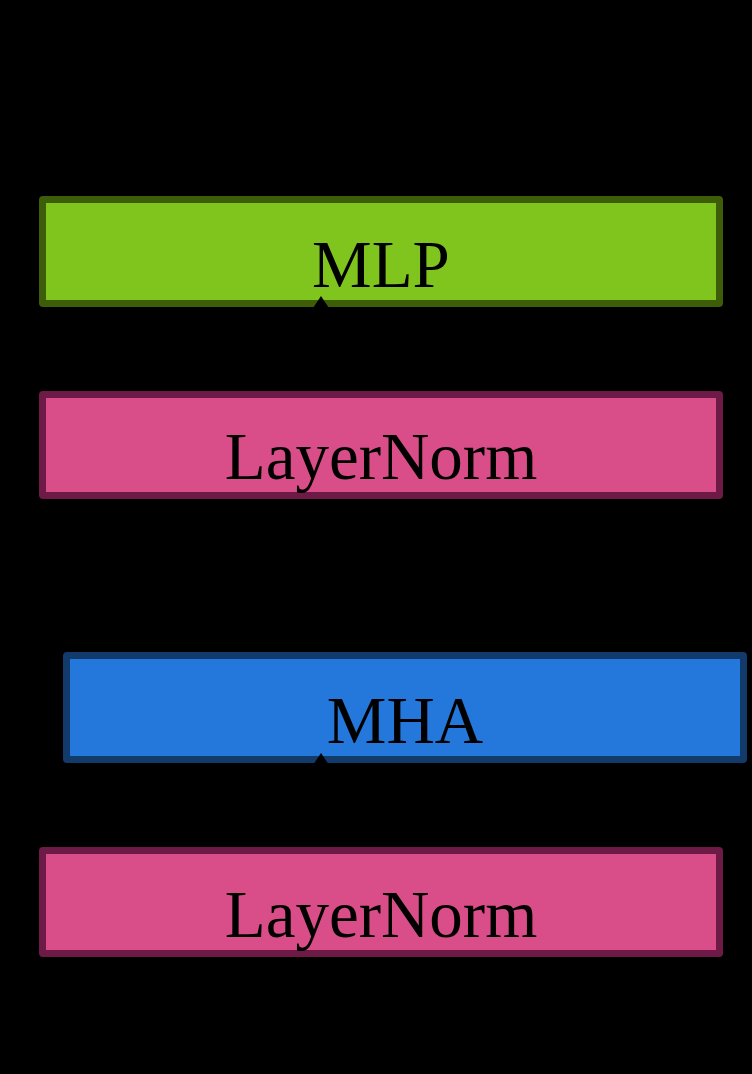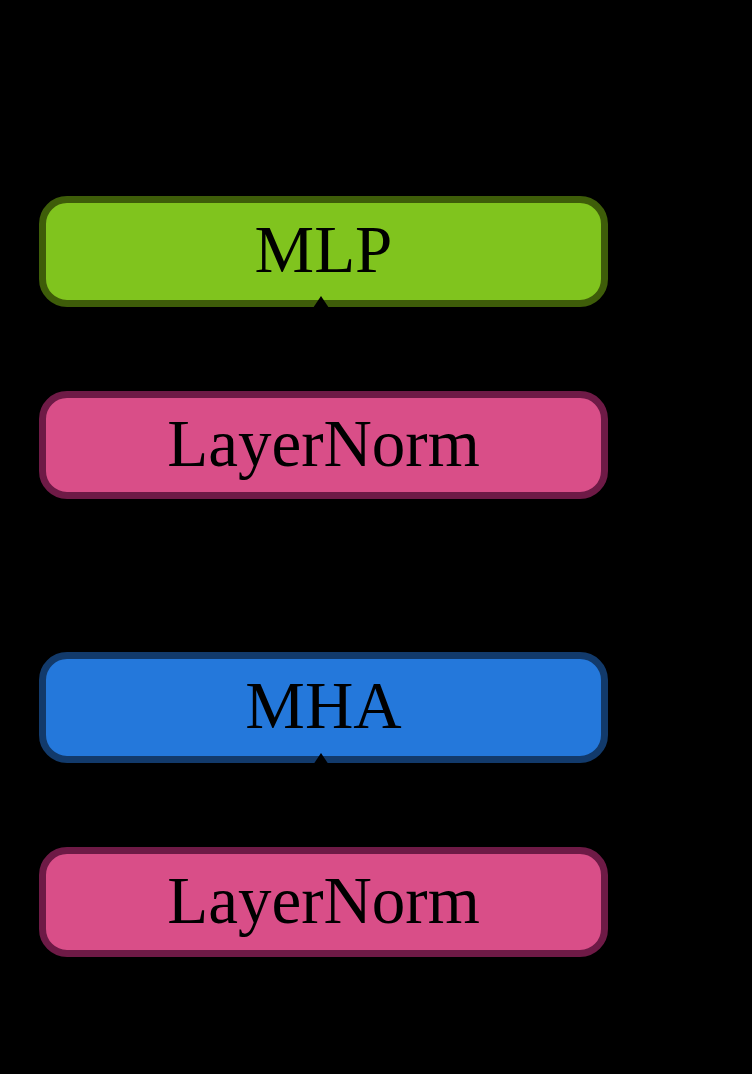--- a/index.html
+++ b/index.html
@@ -14,31 +14,31 @@
   }
   .canvas {
     position: relative;
     width: 752px;
     height: 1074px;
     background: #000000;
   }
   .block {
     position: absolute;
     left: 39px;
-    width: 569px;
+    width: 684px;
     box-sizing: border-box;
     border: 7px solid;
-    border-radius: 28px;
+    border-radius: 4px;
     display: flex;
-    align-items: center;
+    align-items: flex-end;
     justify-content: center;
   }
   .block-mlp        { top: 196px; height: 111px; }
   .block-ln-top     { top: 391px; height: 108px; }
-  .block-mha        { top: 652px; height: 111px; }
+  .block-mha        { top: 652px; height: 111px; margin-left: 24px; }
   .block-ln-bottom  { top: 847px; height: 110px; }
   .block-label {
     font-size: 67px;
     line-height: 1;
     color: #000000;
     letter-spacing: 0px;
     transform: translateY(-2px);
   }
   
   .connector {

